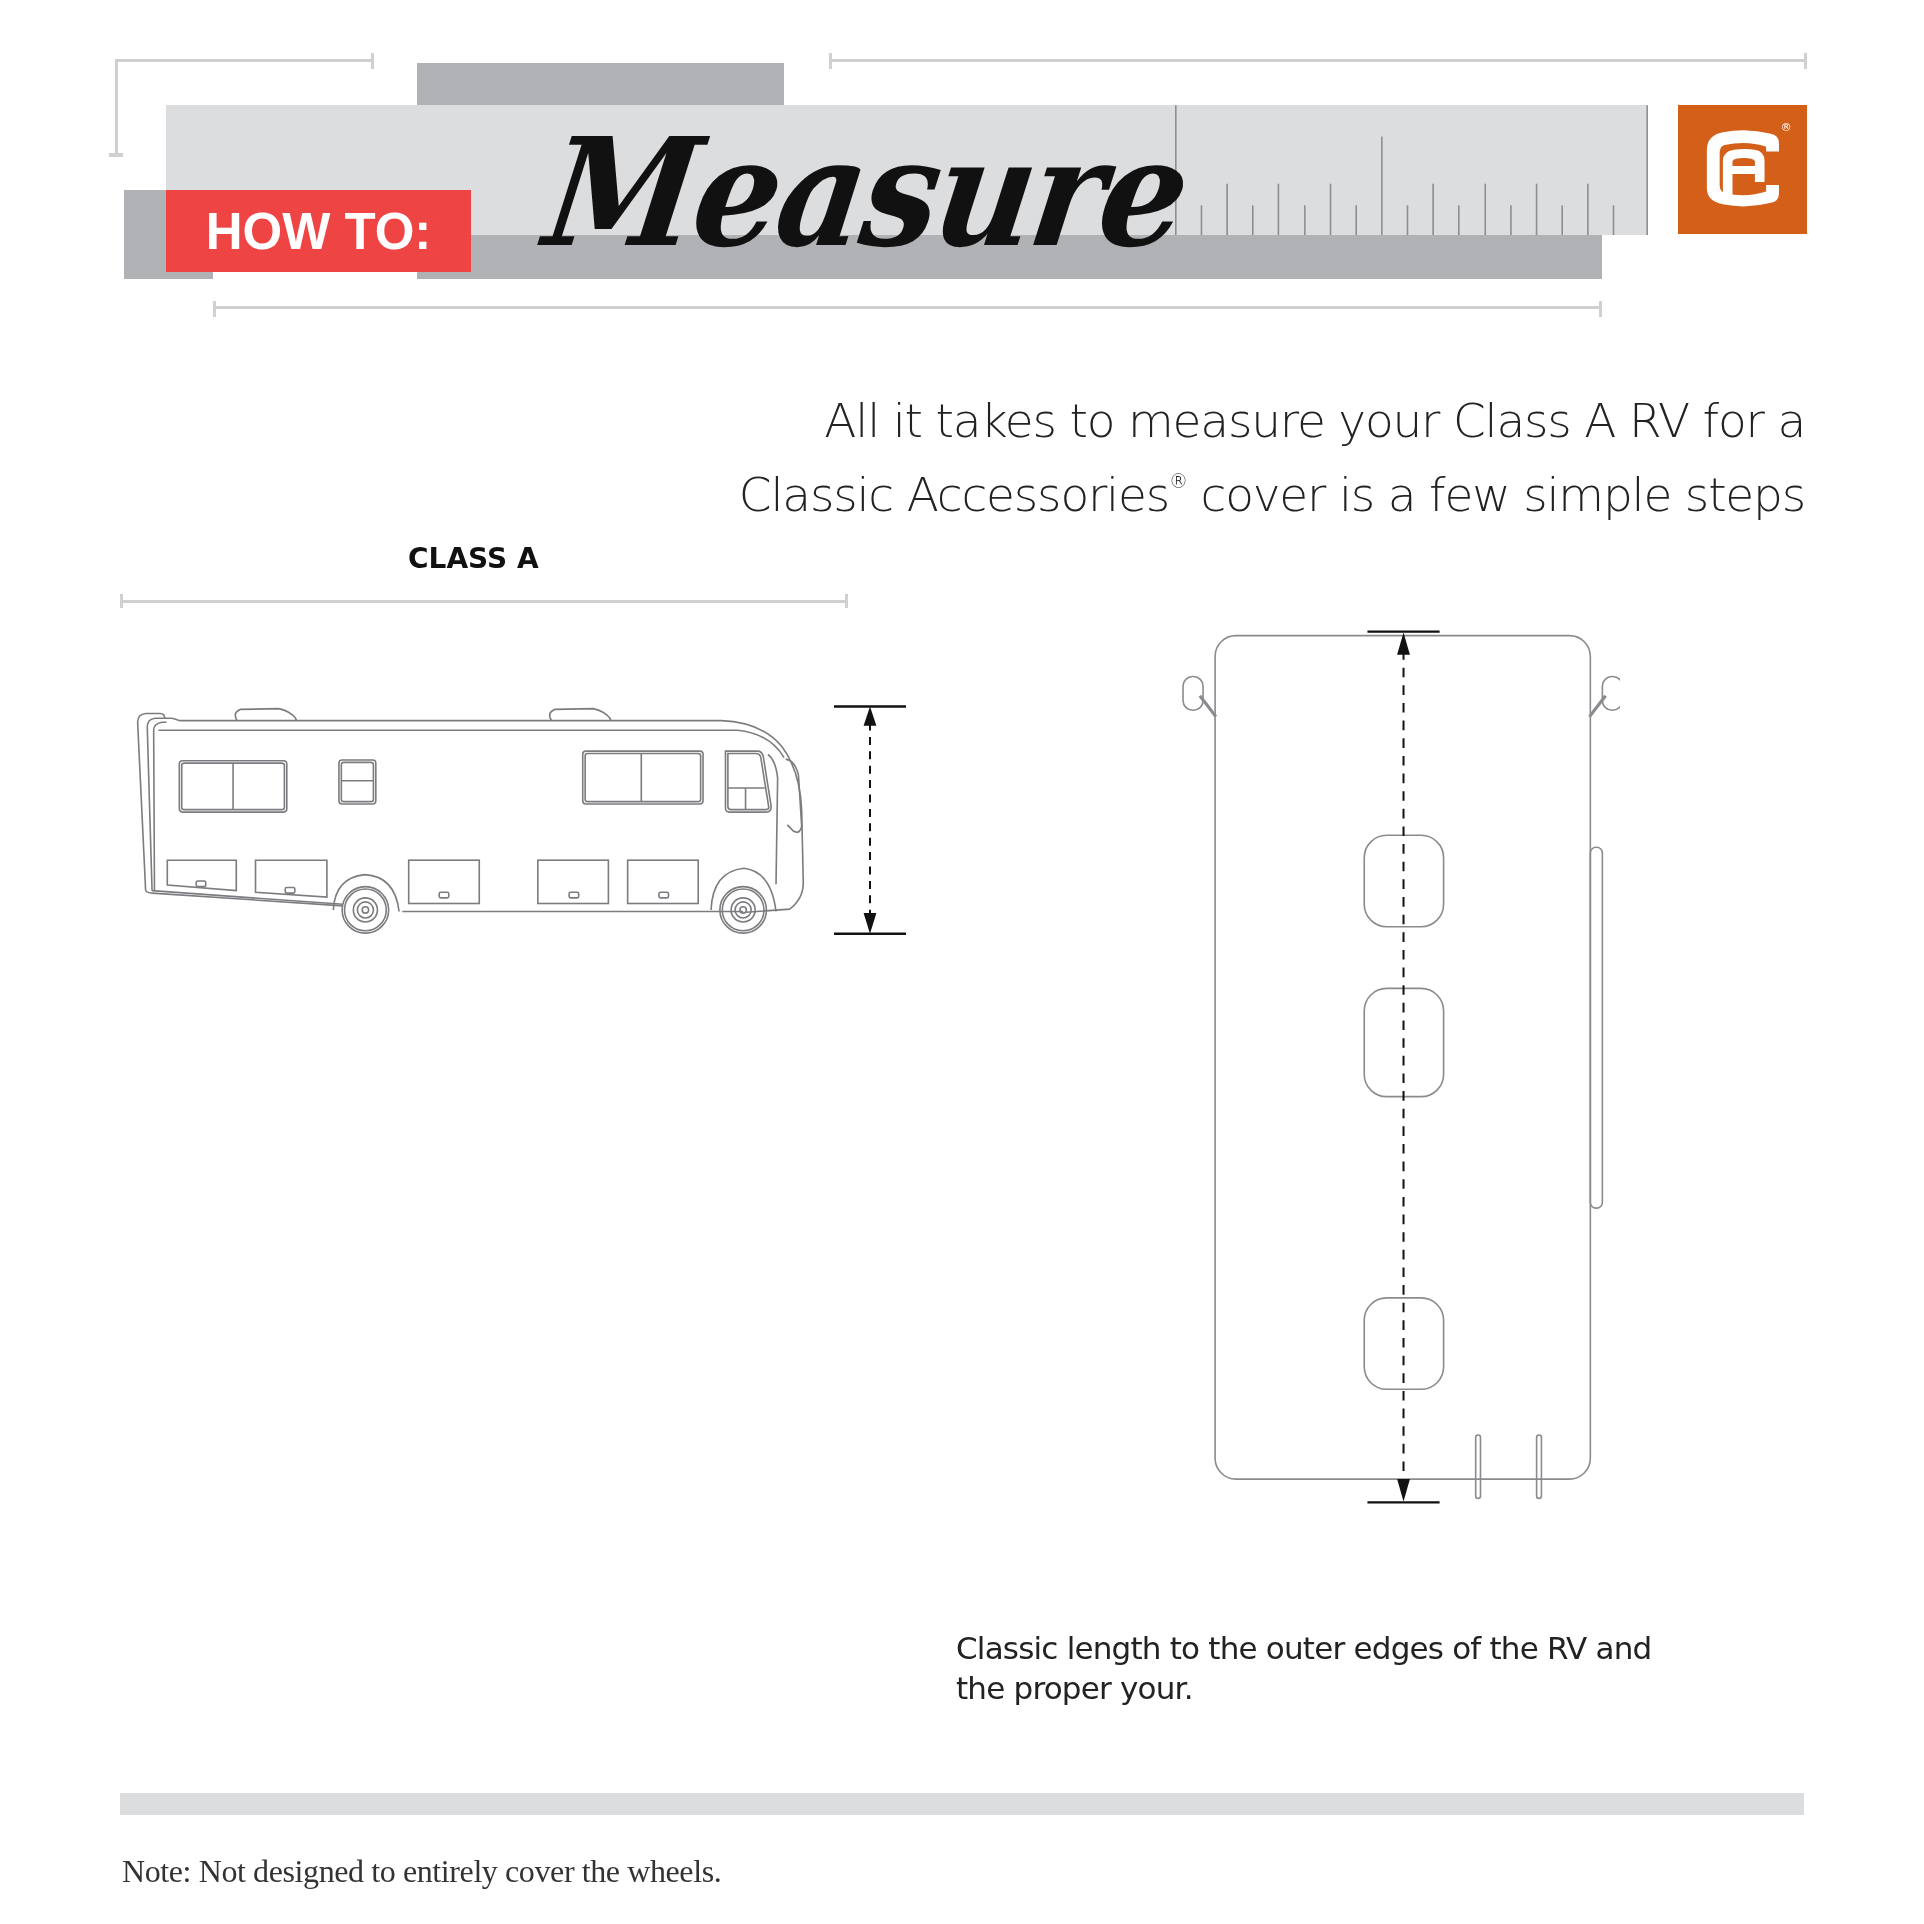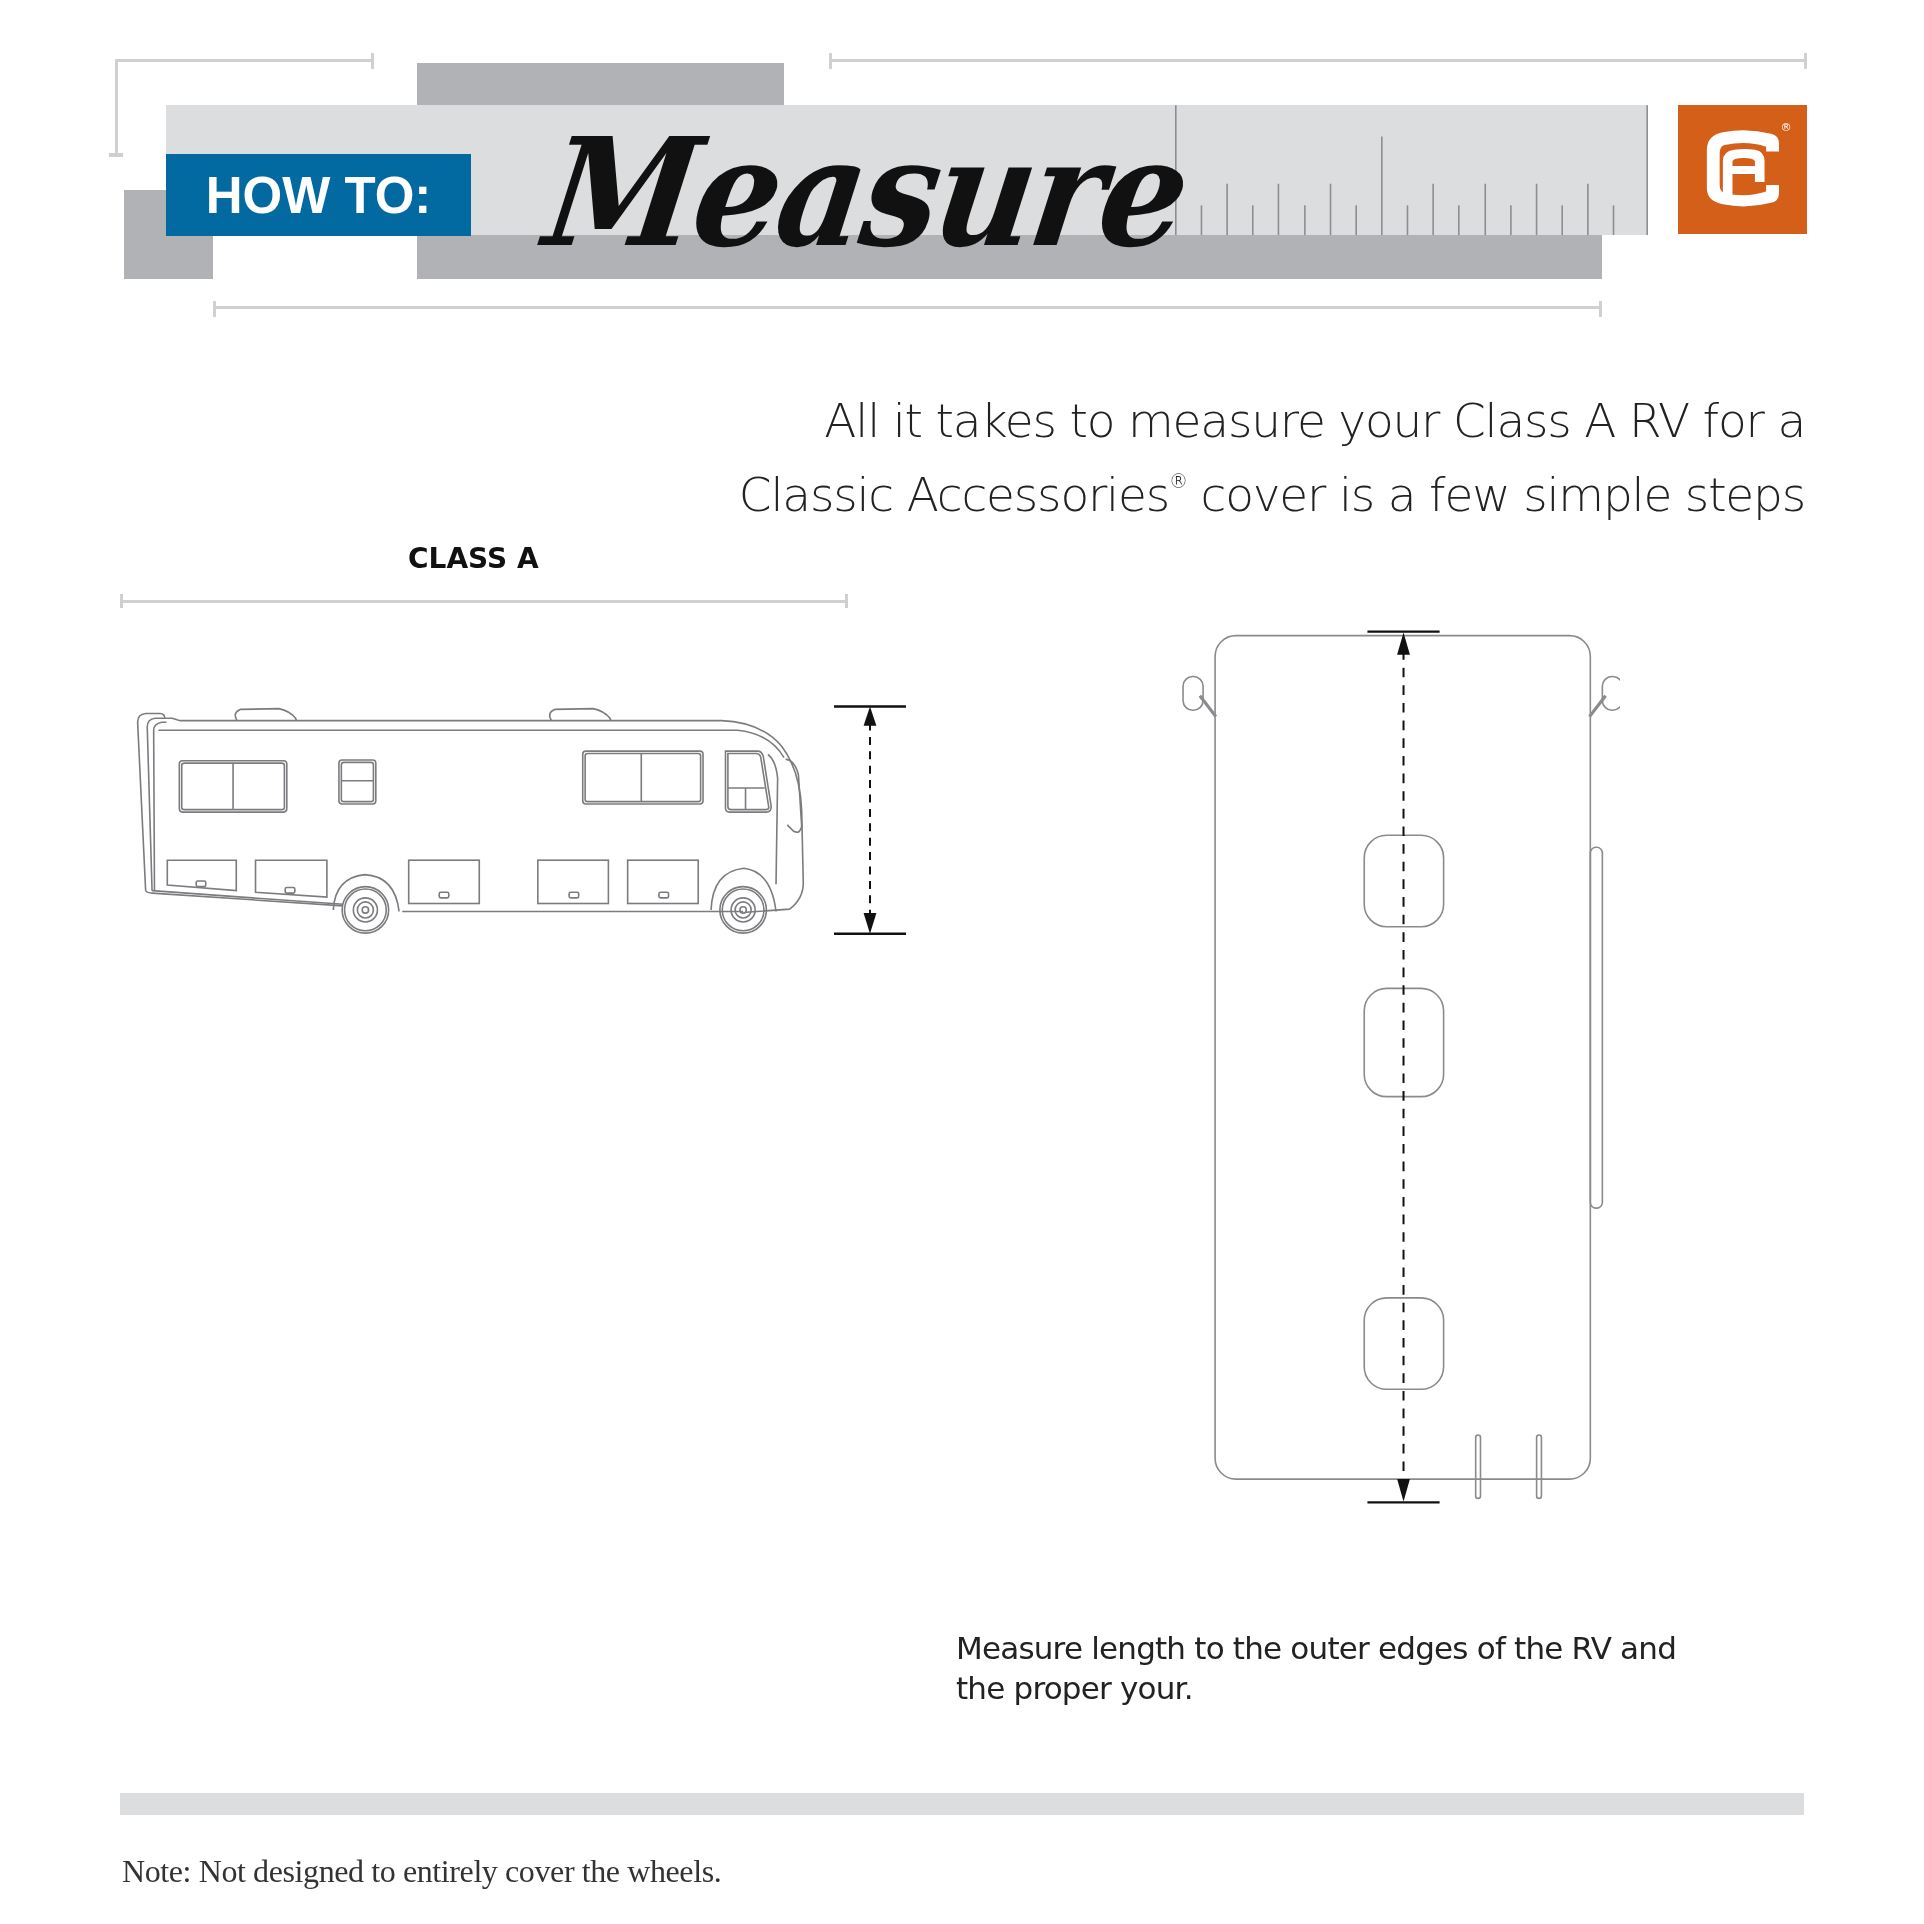--- a/index.html
+++ b/index.html
@@ -1,21 +1,21 @@
 <!DOCTYPE html>
 <html style="font-size:13px"><head>
 <meta charset="utf-8">
 <style>
   html,body{margin:0;padding:0;background:#ffffff;}
   body{width:1925px;height:1925px;position:relative;overflow:hidden;font-family:"DejaVu Sans","Liberation Sans",sans-serif;}
   .abs{position:absolute;}
   .bar-light{background:#dcdddf;}
   .bar-mid{background:#b1b2b5;}
   .rule{background:#cfd0d2;}
-  .howto{background:#0369a1;color:#ffffff;font-family:"Liberation Sans",sans-serif;font-weight:bold;font-size:51px;display:flex;align-items:center;justify-content:center;letter-spacing:0px;}
+  .howto{background:#ef4444;color:#ffffff;font-family:"Liberation Sans",sans-serif;font-weight:bold;font-size:51px;display:flex;align-items:center;justify-content:center;letter-spacing:0px;margin-top:36px;}
   .script{font-family:"DejaVu Serif",serif;font-style:italic;font-weight:bold;font-size:136px;color:#111;letter-spacing:-3.2px;transform:skewX(-8deg) scaleY(1.1);transform-origin:left bottom;}
   .logo{background:#d35f18;}
   .subtitle{font-family:"DejaVu Sans",sans-serif;font-size:47px;color:#222;text-align:right;line-height:61px;font-weight:300;letter-spacing:-1.2px;}
   .class-title{font-family:"DejaVu Sans",sans-serif;font-weight:bold;font-size:28px;color:#111;}
   .desc{font-family:"DejaVu Sans",sans-serif;font-size:31px;color:#222;line-height:40px;letter-spacing:-0.8px;}
   .note{font-family:Liberation Serif, serif;font-size:32px;color:#333;letter-spacing:-0.4px;}
 </style>
 </head>
 <body>
 
@@ -180,19 +180,19 @@
   <g stroke="#111" fill="#111">
     <line x1="245" y1="7" x2="335" y2="7" stroke-width="3"></line>
     <line x1="245" y1="1093" x2="335" y2="1093" stroke-width="3"></line>
     <line x1="290" y1="30" x2="290" y2="1070" stroke-width="2.5" stroke-dasharray="12,10"></line>
     <path d="M290 8 L282 36 L298 36 Z" stroke="none"></path>
     <path d="M290 1092 L282 1064 L298 1064 Z" stroke="none"></path>
   </g>
 </svg>
 
 <div class="abs desc" style="left:956px;top:1628px;">
-  <div>Measure length to the outer edges of the RV and</div>
+  <div>Classic length to the outer edges of the RV and</div>
   <div>the proper your.</div>
 </div>
 
 <div class="abs bar-light" style="left:120px;top:1793px;width:1684px;height:21.7px;"></div>
 <div class="abs note" style="left:122px;top:1853px;">Note: Not designed to entirely cover the wheels.</div>
 
 
 </body></html>

